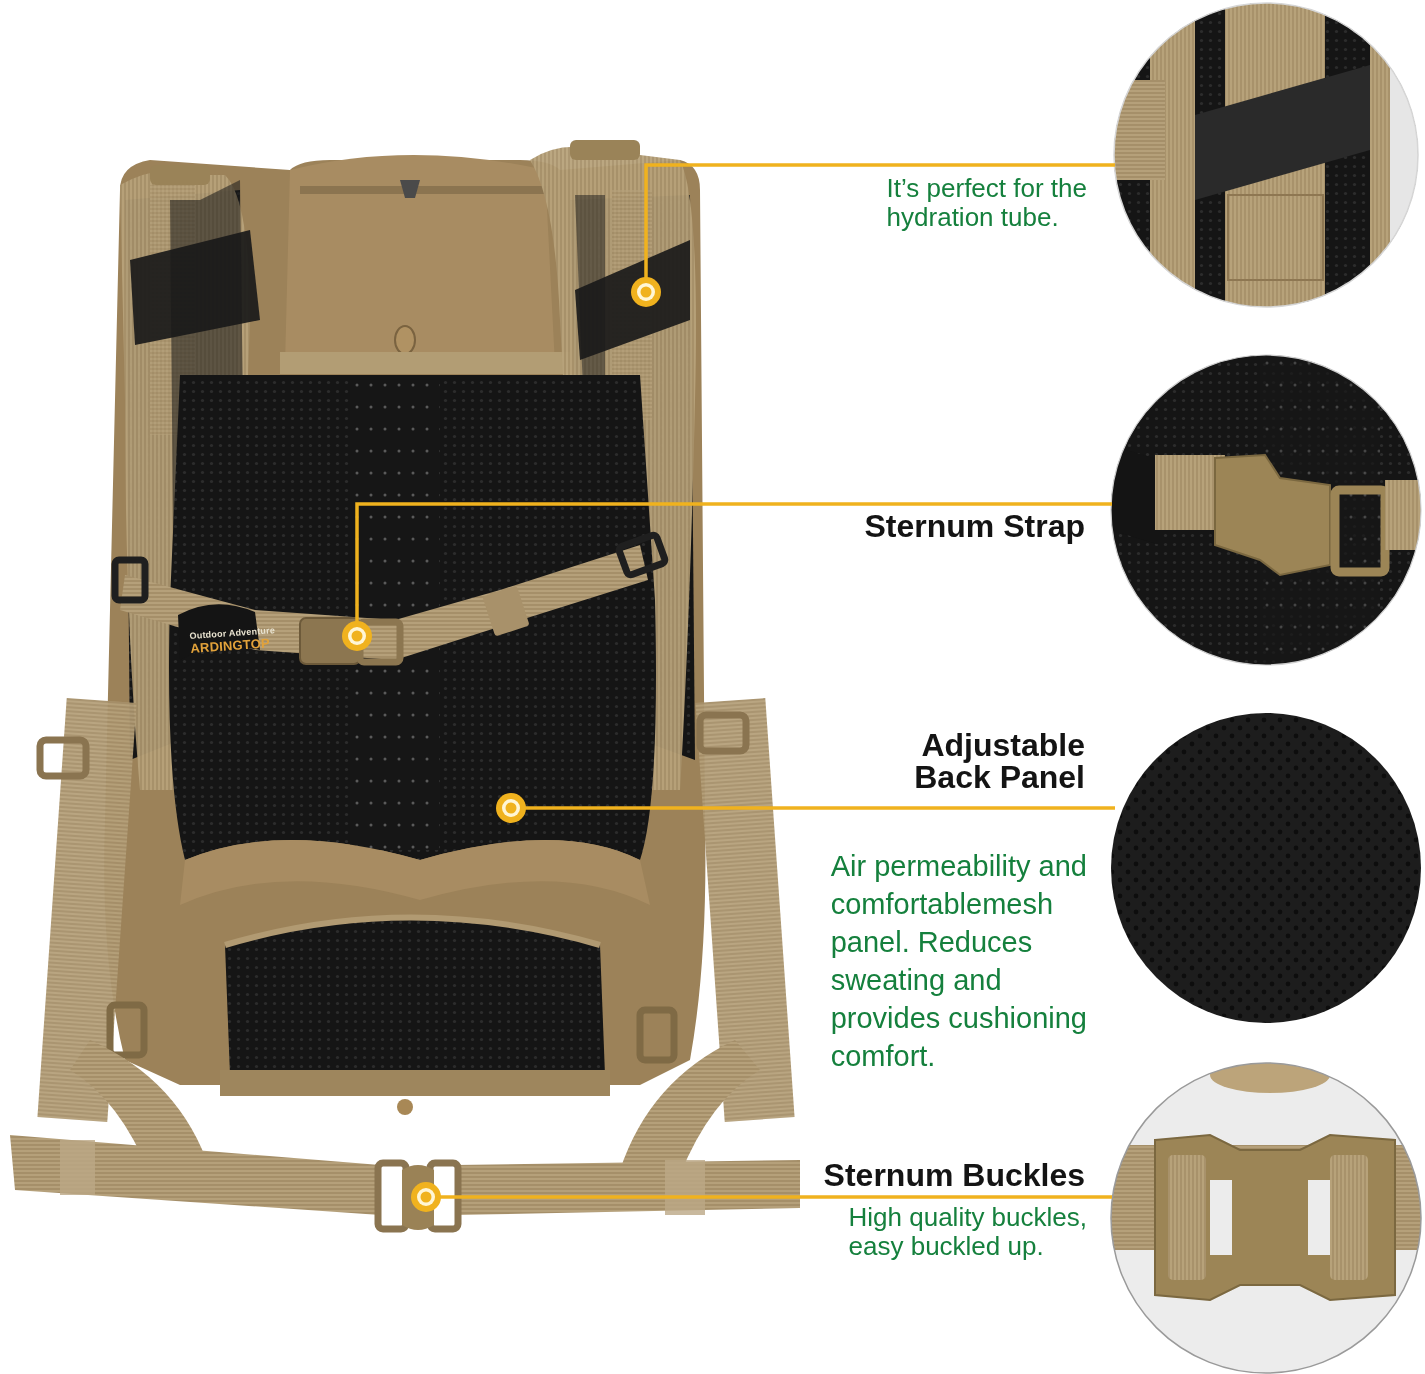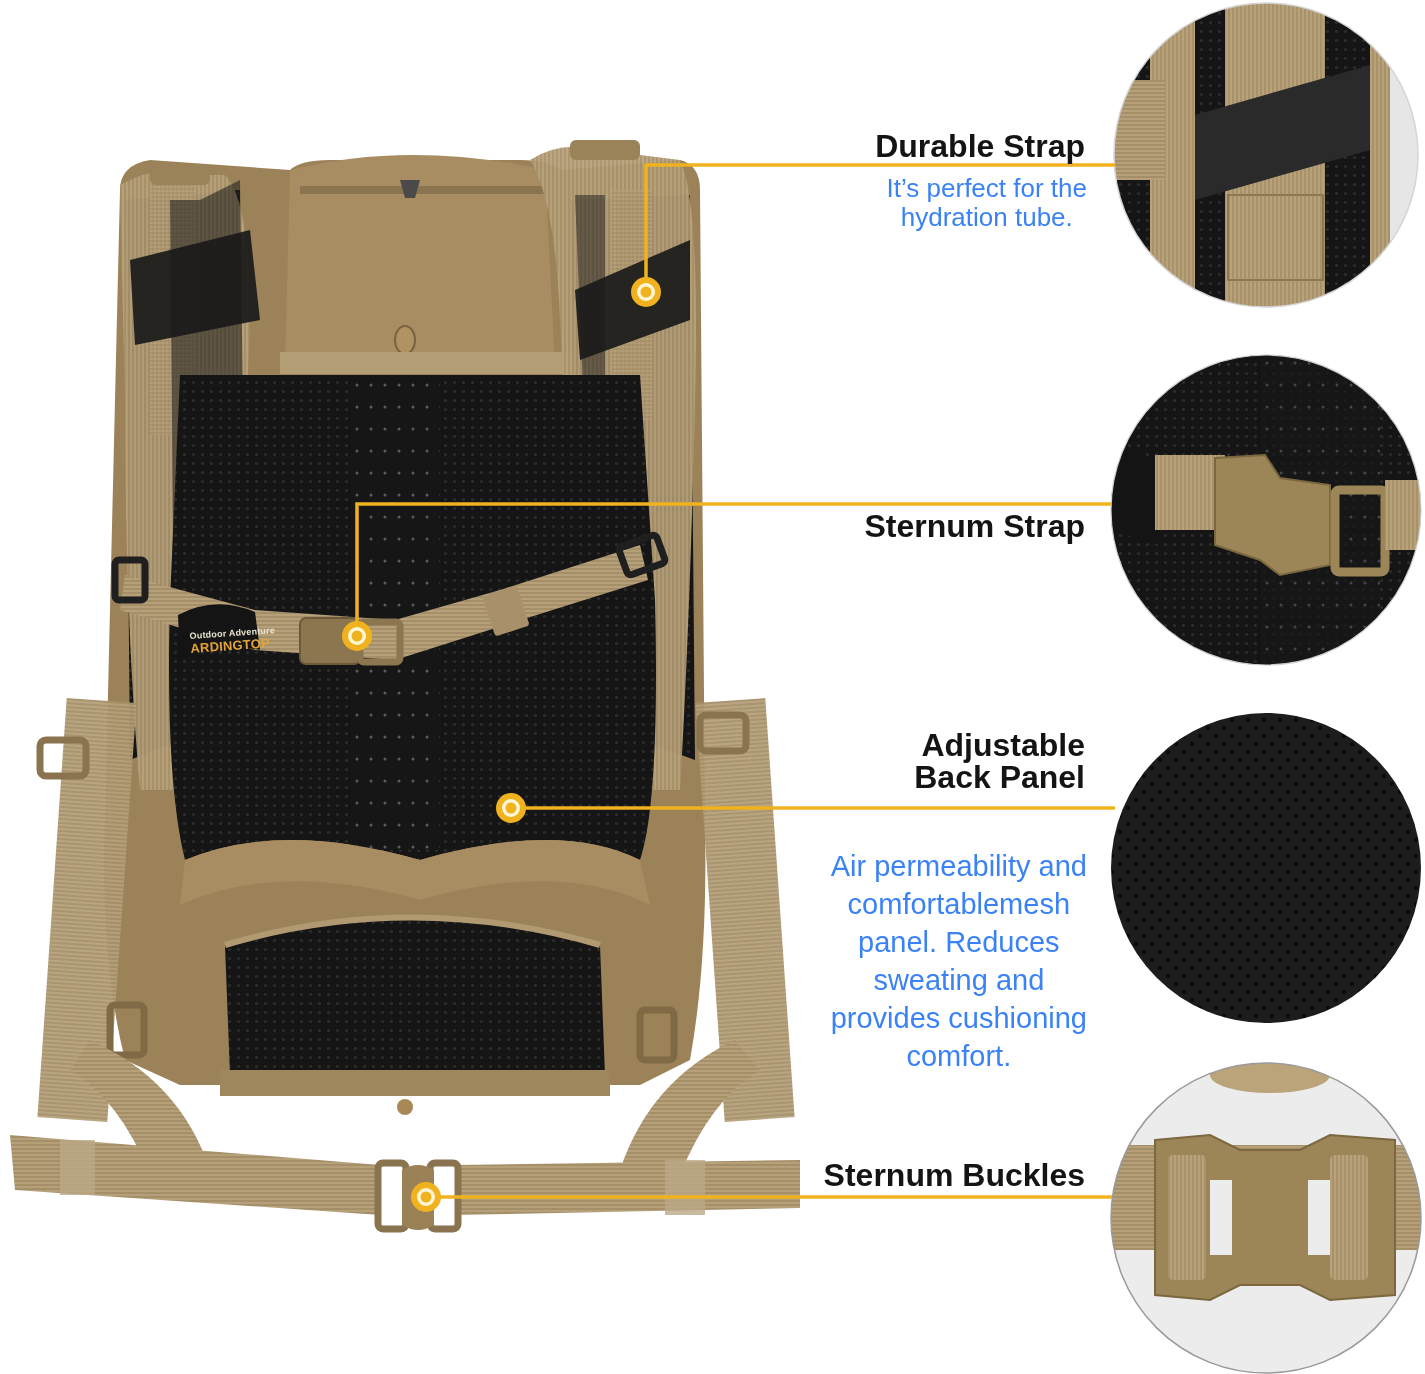--- a/index.html
+++ b/index.html
@@ -7,22 +7,22 @@
   body { position: relative; font-family: "Liberation Sans", "DejaVu Sans", sans-serif; color: #1a1a1a; }
 
   #stage { position: absolute; left: 0; top: 0; width: 1425px; height: 1374px; }
   svg.art { position: absolute; left: 0; top: 0; }
 
   .callout-title {
     position: absolute; right: 340px; text-align: right;
     font-weight: bold; font-size: 32px; line-height: 38px; color: #141414; white-space: nowrap;
   }
   .callout-desc {
-    position: absolute; right: 338px; text-align: center;
-    font-size: 26px; line-height: 29px; color: #3b82f6; white-space: pre-line;
+    position: absolute; right: 338px; text-align: left;
+    font-size: 26px; line-height: 29px; color: #15803d; white-space: pre-line;
   }
   .callout-desc.lg { font-size: 29px; line-height: 38px; }
   .brand-tag {
     position: absolute; font-size: 9px; color: #e8e2cf; font-weight: bold; letter-spacing: 0.2px;
     transform: rotate(-4deg);
   }
   .brand-tag .big { font-size: 13px; color: #e2a23a; }
 </style>
 </head>
 <body>
@@ -193,29 +193,30 @@
         <circle cx="426" cy="1197" r="9" fill="#fff6d6"></circle>
         <circle cx="426" cy="1197" r="5.5" fill="#f0b21e"></circle>
       </g>
   </svg>
 
   <div class="brand-tag" style="left:190px; top:628px;">
     <div>Outdoor Adventure</div>
     <div class="big">ARDINGTOP</div>
   </div>
 
-  <div class="callout-title" style="top:127px;">Durable Strap</div>
   <div class="callout-desc" style="top:174px;">It’s perfect for the
 hydration tube.</div>
 
   <div class="callout-title" style="top:463px;margin-top:44px;">Sternum Strap</div>
 
   <div class="callout-title" style="top:726px;">Adjustable</div>
   <div class="callout-title" style="top:758px;">Back Panel</div>
   <div class="callout-desc lg" style="top:811px;margin-top:36px;">Air permeability and
 comfortablemesh
 panel. Reduces
 sweating and
 provides cushioning
 comfort.</div>
 
   <div class="callout-title" style="top:1156px;">Sternum Buckles</div>
+  <div class="callout-desc" style="top:1203px;">High quality buckles,
+easy buckled up.</div>
 </div>
 
 </body></html>

